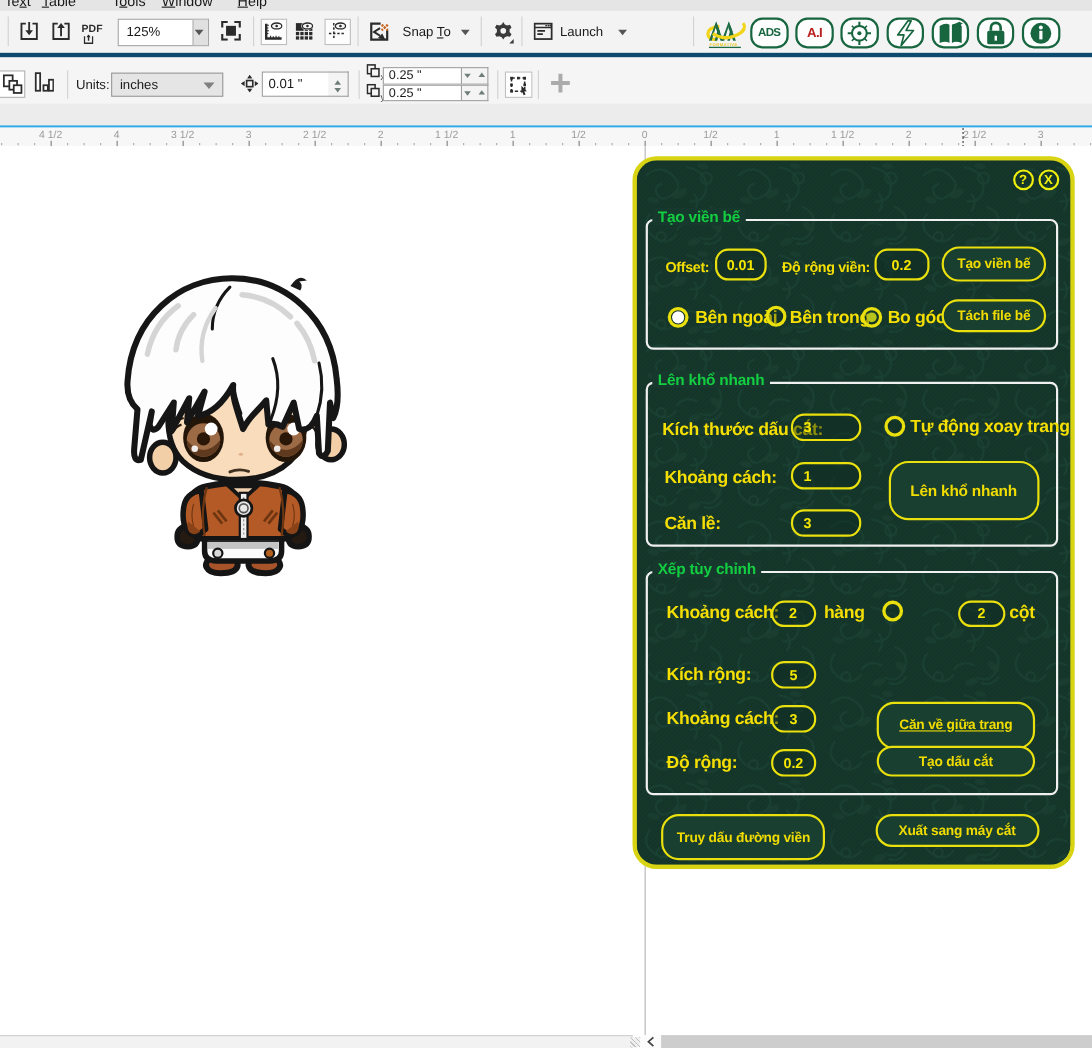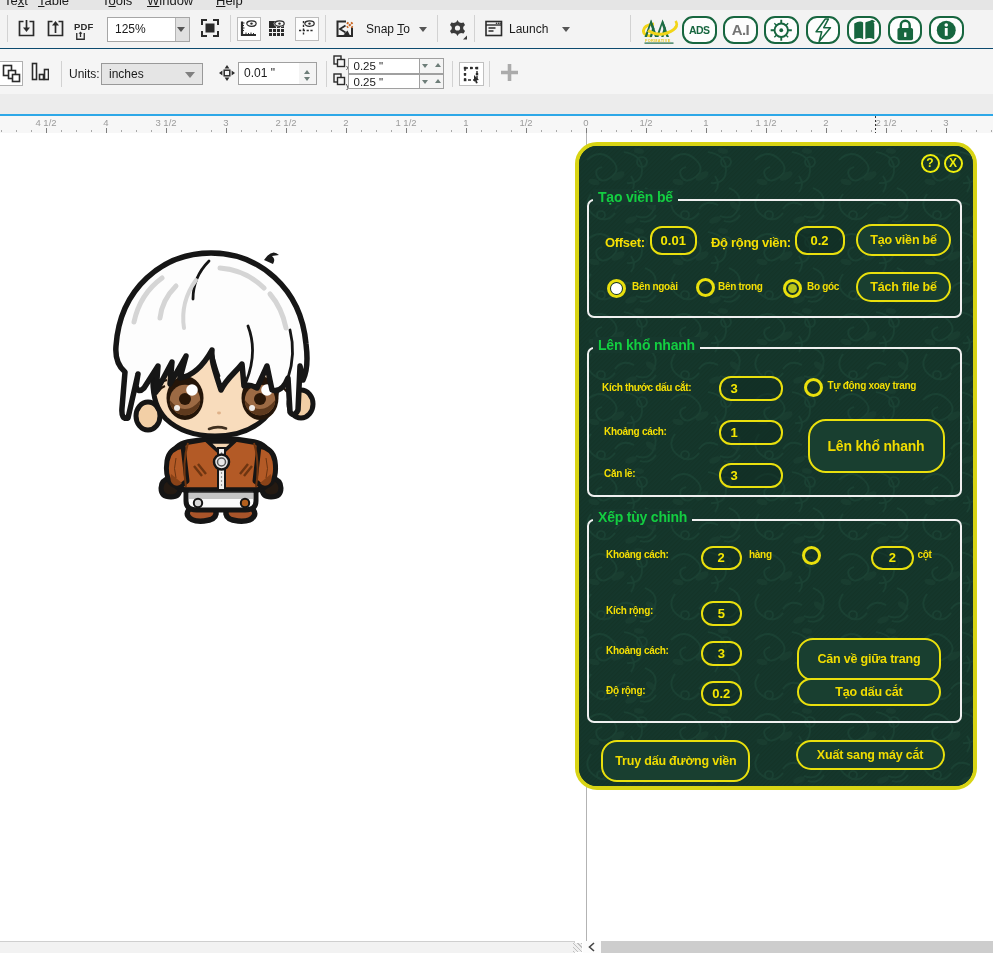--- a/index.html
+++ b/index.html
@@ -4,42 +4,42 @@
 <style>
   * { margin:0; padding:0; box-sizing:border-box; }
   html,body { width:993px; height:953px; overflow:hidden; background:#fff;
     font-family:"Liberation Sans", sans-serif; }
   #app { position:relative; width:993px; height:953px; overflow:hidden; }
   .abs { position:absolute; }
 
   #menubar { left:0; top:0; width:993px; height:10px; background:#e5e5e5; overflow:hidden; }
   #menubar > span { position:absolute; top:-7px; font-size:13px; color:#1a1a1a; }
   #toolbar1 { left:0; top:10px; width:993px; height:38px; background:#f3f3f3; }
-  #toolbar2 { left:0; top:48px; width:993px; height:46px; background:#f5f5f5; border-top:1px solid #0c4a6e; }
+  #toolbar2 { left:0; top:48px; width:993px; height:46px; background:#f5f5f5; border-top:4px solid #0c4a6e; }
   #graybar { left:0; top:94px; width:993px; height:20px; background:#ececec; }
   #blueline { left:0; top:114px; width:993px; height:2px; background:#2da8e8; }
   #ruler { left:0; top:116px; width:993px; height:17px; background:#f7f7f7; }
   .sep1 { position:absolute; width:1px; background:#d2d2d2; top:5px; height:27px; }
   .sep2 { position:absolute; width:1px; background:#d2d2d2; top:12px; height:26px; }
   .tick { position:absolute; width:1px; height:5px; background:#7d7d7d; bottom:0; }
   .dot  { position:absolute; width:1px; height:2px; background:#aaa; bottom:1px; }
   .rlab { position:absolute; font-size:9.5px; color:#9b9b9b; top:1px; transform:translateX(-50%); white-space:pre; }
   .t1txt { position:absolute; font-size:12px; color:#1a1a1a; top:22px; }
 
   #canvas { left:0; top:133px; width:993px; height:808px; background:#fff; }
   #pageline { left:586px; top:133px; width:1px; height:808px; background:#b3b3b3; }
 
   #navbar { left:0; top:941px; width:575px; height:12px; background:#f2f2f2; border-top:1px solid #cfcfcf; border-right:1px solid #cfcfcf; }
   #grip { left:573px; top:943px; width:9px; height:9px; background:repeating-linear-gradient(45deg,#c0c0c0 0 1px,#f0f0f0 1px 3px); }
   #sbbtn { left:583px; top:941px; width:18px; height:12px; background:#fcfcfc; color:#555; font-size:10px; font-weight:bold; text-align:center; line-height:12px; }
   #sbtrack { left:601px; top:941px; width:392px; height:12px; background:#cdcdcd; }
 
   #panel { left:575px; top:142px; width:401.5px; height:648px; border:4px solid #d8d414;
     border-radius:22px; background:#16382d; overflow:hidden; }
-  #panel .lbl { position:absolute; color:#f5df03; font-weight:bold; font-size:10px; letter-spacing:-0.3px; white-space:nowrap; }
+  #panel .lbl { position:absolute; color:#f5df03; font-weight:bold; font-size:16px; letter-spacing:-0.3px; white-space:nowrap; }
   #panel .grn { position:absolute; color:#13ce41; font-weight:bold; font-size:14px; white-space:nowrap; background:#16382d; padding:0 5px; letter-spacing:-0.2px; }
   .fs { position:absolute; border:2.5px solid #f0f0f0; border-radius:7px; }
   .inp { position:absolute; border:2.5px solid #e9e00d; border-radius:12px; background:rgba(16,42,33,0.45);
     color:#f5e701; font-weight:bold; font-size:13px; display:flex; align-items:center; }
   .btn { position:absolute; border:2.5px solid #e9e00d; border-radius:16px; background:#193f30;
     color:#f0dc00; font-weight:bold; font-size:12.5px; letter-spacing:-0.2px; display:flex; align-items:center; justify-content:center; white-space:nowrap; }
   .rad { position:absolute; width:19px; height:19px; border-radius:50%; border:3px solid #e9e00d; background:rgba(16,42,33,0.3); }
   .rad i { position:absolute; border-radius:50%; }
 </style>
 </head>
@@ -154,21 +154,21 @@
 <path d="M20.5,3.5 L27,21 H24.5 L20,9 z"></path>
 </g>
 <path d="M6,14.5 q10,6 19,2.5 q8,-3 9.5,-7" fill="none" stroke="#f2d518" stroke-width="3"></path>
 <text x="3" y="25.5" font-size="3.8" font-weight="bold" fill="#e8c71c" letter-spacing="0.4">FORMATIVE</text>
 <rect x="2.5" y="26.5" width="29" height="1.2" fill="#1c6b44"></rect>
 </svg>
   <div class="abs" style="left:682px;top:5.5px;width:34.5px;height:28.5px;border:2.6px solid #17663f;border-radius:11px;background:#fdfdfd;">
         <span style="position:absolute;left:0;top:0;width:100%;height:100%;display:flex;align-items:center;justify-content:center;font-size:10.5px;font-weight:800;color:#17663f;letter-spacing:-0.6px;">ADS</span>
       </div>
   <div class="abs" style="left:723.2px;top:5.5px;width:34.5px;height:28.5px;border:2.6px solid #17663f;border-radius:11px;background:#fdfdfd;">
-        <span style="position:absolute;left:0;top:0;width:100%;height:100%;display:flex;align-items:center;justify-content:center;font-size:15px;font-weight:800;color:#737373;letter-spacing:-0.6px;">A.I</span>
+        <span style="position:absolute;left:0;top:0;width:100%;height:100%;display:flex;align-items:center;justify-content:center;font-size:12px;font-weight:800;color:#b91c1c;letter-spacing:-0.6px;">A.I</span>
       </div>
   <div class="abs" style="left:764.3px;top:5.5px;width:34.5px;height:28.5px;border:2.6px solid #17663f;border-radius:11px;background:#fdfdfd;">
         <svg style="position:absolute;left:0;top:0;width:100%;height:100%;display:flex;align-items:center;justify-content:center;" width="22" height="22" viewBox="0 0 22 22">
           <g stroke="#17663f" fill="none" stroke-width="1.7">
             <circle cx="11" cy="11" r="6"></circle>
             <path d="M11,1.5 V5 M11,17 V20.5 M1.5,11 H5 M17,11 H20.5"></path>
             <path d="M4.8,4.8 L6.8,6.8 M17.2,4.8 L15.2,6.8 M4.8,17.2 L6.8,15.2 M17.2,17.2 L15.2,15.2" stroke-width="1.2"></path>
           </g>
           <circle cx="11" cy="11" r="1.7" fill="#17663f"></circle>
         </svg>
@@ -551,21 +551,21 @@
     <div class="lbl" style="left:27px;top:402.8px;">Khoảng cách:</div>
     <div class="inp" style="left:121.5px;top:399.6px;width:41px;height:24px;justify-content:center;">2</div>
     <div class="lbl" style="left:170px;top:402.8px;">hàng</div>
     <div class="rad" style="left:222.5px;top:400.3px;"></div>
     <div class="inp" style="left:291.8px;top:399.6px;width:43px;height:24px;justify-content:center;">2</div>
     <div class="lbl" style="left:338.5px;top:402.8px;">cột</div>
     <div class="lbl" style="left:27px;top:458.7px;">Kích rộng:</div>
     <div class="inp" style="left:121.5px;top:455.4px;width:41.5px;height:25px;justify-content:center;">5</div>
     <div class="lbl" style="left:27px;top:498.6px;">Khoảng cách:</div>
     <div class="inp" style="left:121.5px;top:495px;width:41.5px;height:25px;justify-content:center;">3</div>
-    <div class="btn" style="left:217.7px;top:491.6px;width:144.5px;height:43px;">Căn về giữa trang</div>
+    <div class="btn" style="left:217.7px;top:491.6px;width:144.5px;height:43px;text-decoration:underline;">Căn về giữa trang</div>
     <div class="lbl" style="left:27px;top:538.6px;">Độ rộng:</div>
     <div class="inp" style="left:121.5px;top:535px;width:41.5px;height:25px;justify-content:center;">0.2</div>
     <div class="btn" style="left:217.7px;top:531.6px;width:144.5px;height:28.5px;">Tạo dấu cắt</div>
 
     <div class="btn" style="left:22.4px;top:593.6px;width:149px;height:42px;">Truy dấu đường viền</div>
     <div class="btn" style="left:216.5px;top:593.6px;width:149px;height:30.5px;">Xuất sang máy cắt</div>
   </div>
 </div>
 
 </body></html>

